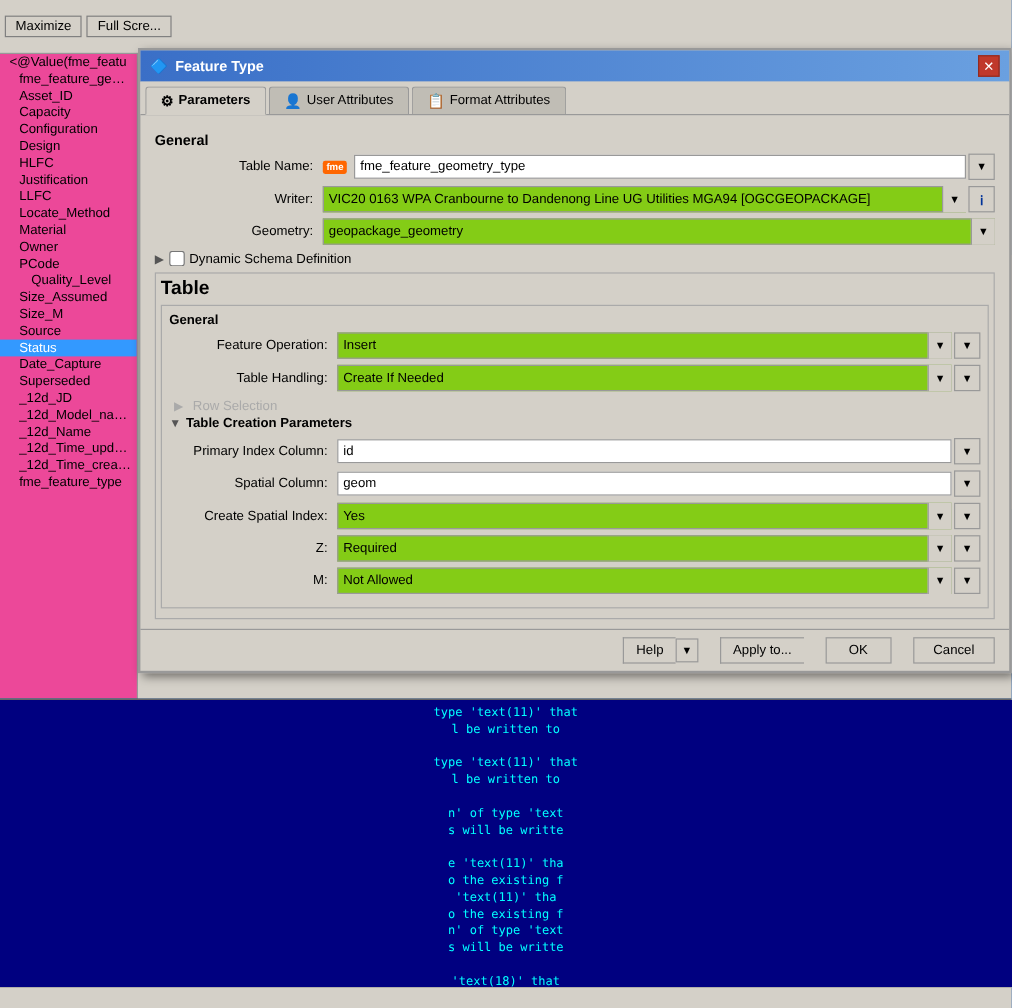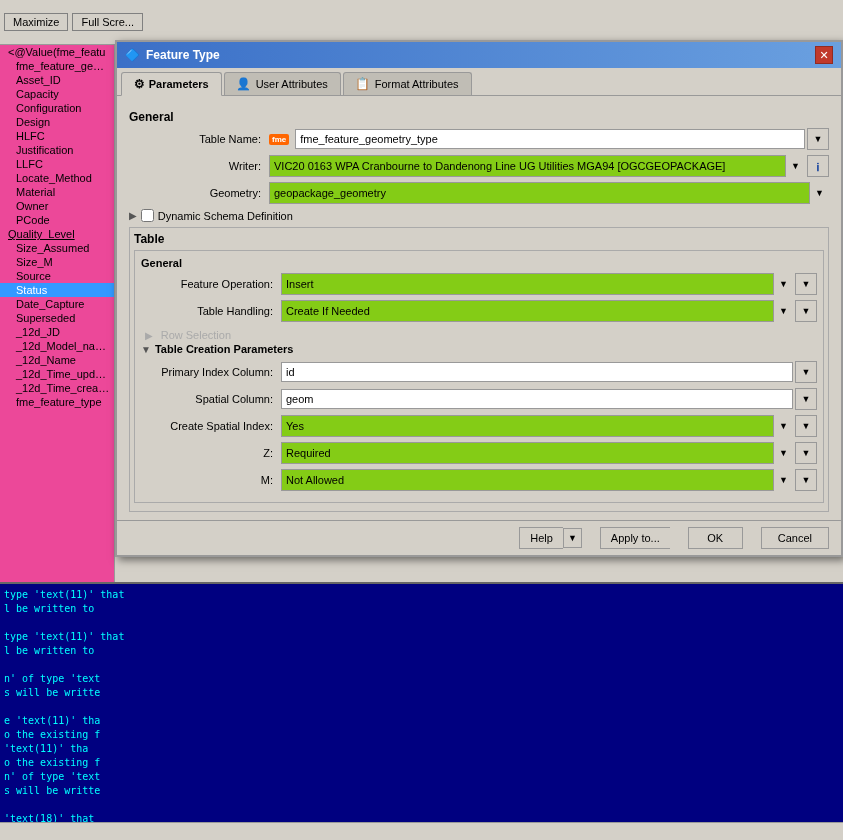--- a/index.html
+++ b/index.html
@@ -65,20 +65,21 @@
     .log-area {
       height: 240px;
       background: #000080;
       color: #00ffff;
       font-family: monospace;
       font-size: 10px;
       padding: 4px;
       overflow-y: auto;
       flex-shrink: 0;
       border-top: 2px solid #666;
+      text-align: center;
     }
     .log-line { line-height: 1.4; white-space: pre-wrap; }
 
     
     .bottom-bar {
       height: 18px;
       background: #d4d0c8;
       border-top: 1px solid #999;
       flex-shrink: 0;
     }
@@ -264,21 +265,21 @@
       color: #555;
     }
 
     
     .table-section {
       border: 1px solid #aaa;
       padding: 4px;
       margin-top: 4px;
     }
     .table-section-header {
-      font-size: 12px;
+      font-size: 16px;
       font-weight: bold;
       margin-bottom: 4px;
     }
     .inner-section {
       border: 1px solid #aaa;
       margin: 4px 0;
       padding: 6px;
     }
     .inner-section-title {
       font-size: 11px;
@@ -377,21 +378,21 @@
           <div class="sidebar-item" style="padding-left: 16px;">Capacity</div>
           <div class="sidebar-item" style="padding-left: 16px;">Configuration</div>
           <div class="sidebar-item" style="padding-left: 16px;">Design</div>
           <div class="sidebar-item" style="padding-left: 16px;">HLFC</div>
           <div class="sidebar-item" style="padding-left: 16px;">Justification</div>
           <div class="sidebar-item" style="padding-left: 16px;">LLFC</div>
           <div class="sidebar-item" style="padding-left: 16px;">Locate_Method</div>
           <div class="sidebar-item" style="padding-left: 16px;">Material</div>
           <div class="sidebar-item" style="padding-left: 16px;">Owner</div>
           <div class="sidebar-item" style="padding-left: 16px;">PCode</div>
-          <div class="sidebar-item" style="padding-left: 8px; text-decoration: underline;">Quality_Level</div>
+          <div class="sidebar-item" style="padding-left: 26px;">Quality_Level</div>
           <div class="sidebar-item" style="padding-left: 16px;">Size_Assumed</div>
           <div class="sidebar-item" style="padding-left: 16px;">Size_M</div>
           <div class="sidebar-item" style="padding-left: 16px;">Source</div>
           <div class="sidebar-item selected" style="padding-left: 16px;">Status</div>
           <div class="sidebar-item" style="padding-left: 16px;">Date_Capture</div>
           <div class="sidebar-item" style="padding-left: 16px;">Superseded</div>
           <div class="sidebar-item" style="padding-left: 16px;">_12d_JD</div>
           <div class="sidebar-item" style="padding-left: 16px;">_12d_Model_name</div>
           <div class="sidebar-item" style="padding-left: 16px;">_12d_Name</div>
           <div class="sidebar-item" style="padding-left: 16px;">_12d_Time_updated</div>

